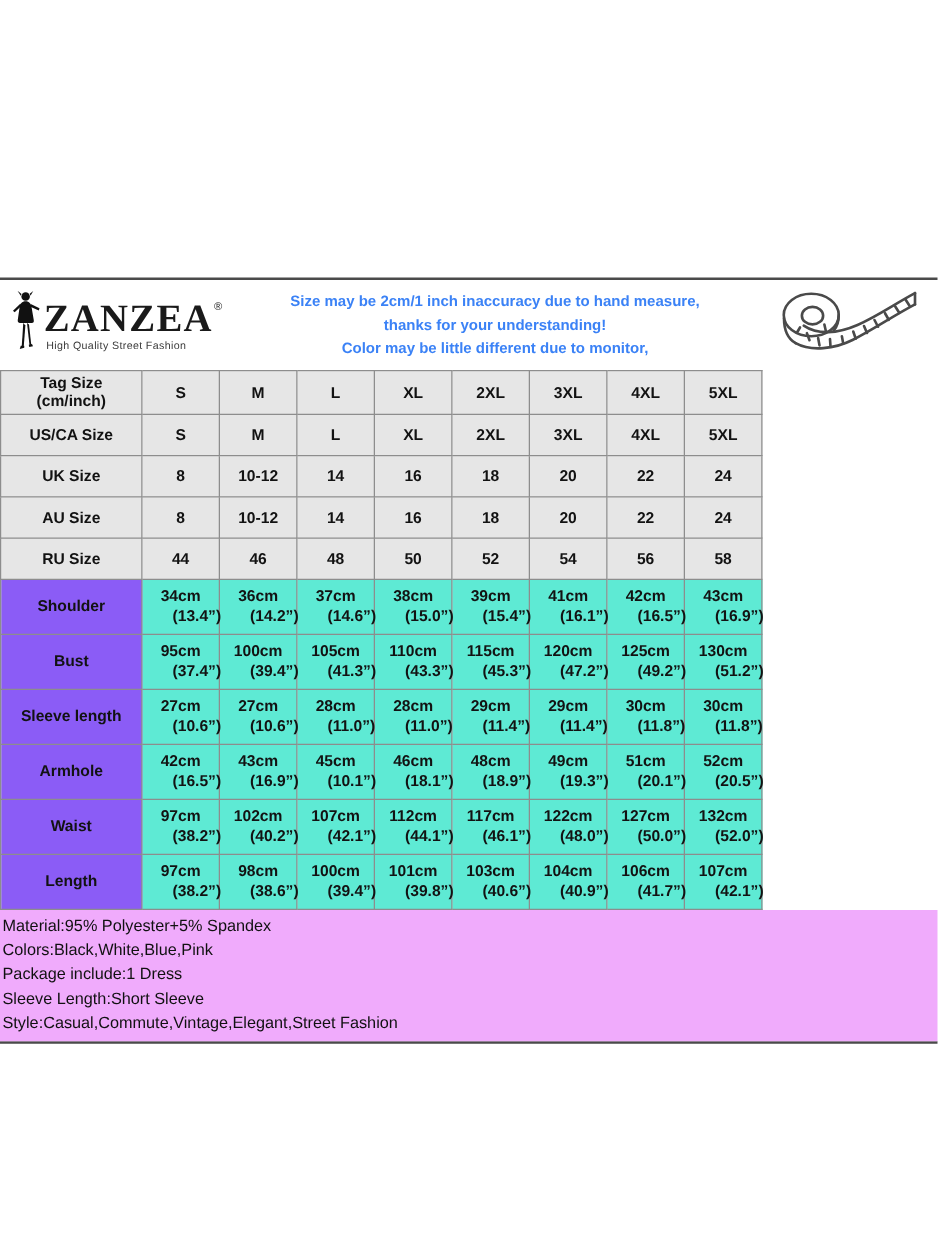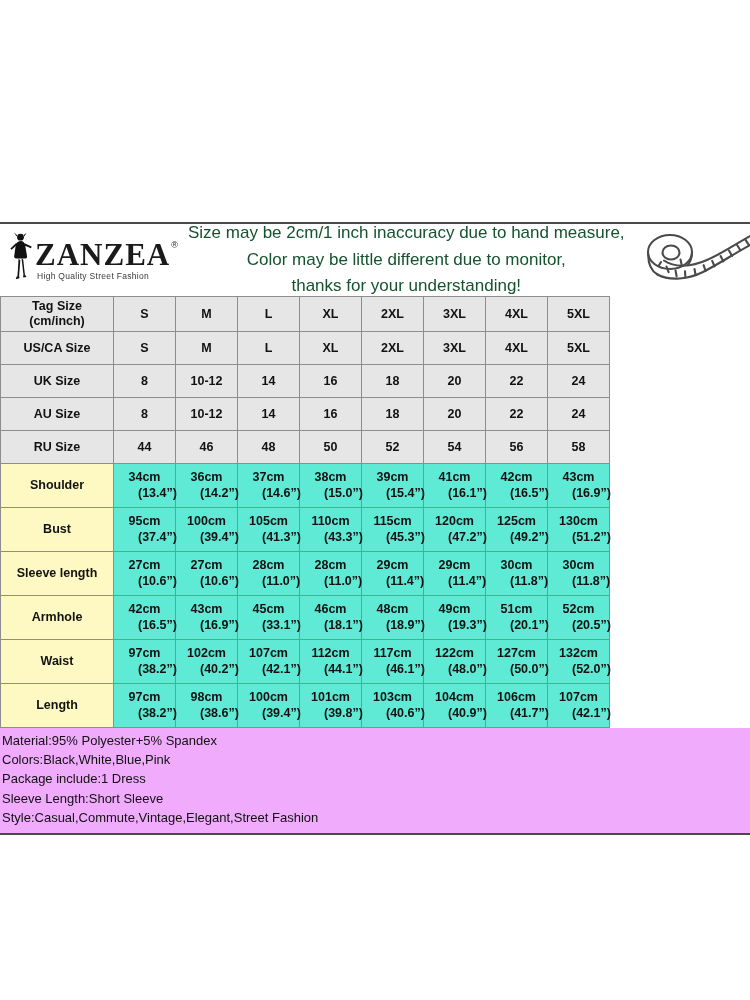--- a/index.html
+++ b/index.html
@@ -82,23 +82,23 @@
     margin-left: 2px;
     white-space: nowrap;
   }
 
   .notice-cell {
     flex: 1 1 auto;
     text-align: center;
     padding: 0 6px;
   }
   .notice-line {
-    font-size: 17px;
-    font-weight: 400;
-    color: #14532d;
+    font-size: 12px;
+    font-weight: 700;
+    color: #3b82f6;
     line-height: 1.55;
     white-space: nowrap;
   }
 
   .tape-cell {
     width: 140px;
     flex: 0 0 140px;
     display: flex;
     align-items: center;
     justify-content: center;
@@ -128,21 +128,21 @@
   }
   table.size-table tr.shade td {
     background: #e6e6e6;
     height: 28px;
   }
   table.size-table tr.plain td {
     background: #5eead4;
     height: 39px;
   }
   table.size-table tr.plain td.rowlabel {
-    background: #fef9c3;
+    background: #8b5cf6;
   }
   .cm-line {
     display: block;
     line-height: 1.25;
   }
   .in-line {
     display: block;
     line-height: 1.25;
     margin-left: 24px;
   }
@@ -199,22 +199,22 @@
         <span class="logo-word-row">
           <span class="logo-word">ZANZEA</span>
           <span class="logo-reg">®</span>
         </span>
         <span class="logo-tagline">High Quality Street Fashion</span>
       </span>
     </div>
 
     <div class="notice-cell">
       <div class="notice-line">Size may be 2cm/1 inch inaccuracy due to hand measure,</div>
+      <div class="notice-line">thanks for your understanding!</div>
       <div class="notice-line">Color may be little different due to monitor,</div>
-      <div class="notice-line">thanks for your understanding!</div>
     </div>
 
     <div class="tape-cell">
       <span>
         <svg width="128" height="56" viewBox="0 0 128 56" aria-hidden="true">
           <g fill="none" stroke="#4a4a4a" stroke-width="2.1" stroke-linejoin="round" stroke-linecap="round">
 
             <ellipse cx="33" cy="22" rx="22" ry="17"></ellipse>
 
             <ellipse cx="34" cy="22.5" rx="8.5" ry="7"></ellipse>
@@ -425,21 +425,21 @@
         <td>
           <span class="cm-line">42cm</span>
           <span class="in-line">(16.5”)</span>
         </td>
         <td>
           <span class="cm-line">43cm</span>
           <span class="in-line">(16.9”)</span>
         </td>
         <td>
           <span class="cm-line">45cm</span>
-          <span class="in-line">(33.1”)</span>
+          <span class="in-line">(10.1”)</span>
         </td>
         <td>
           <span class="cm-line">46cm</span>
           <span class="in-line">(18.1”)</span>
         </td>
         <td>
           <span class="cm-line">48cm</span>
           <span class="in-line">(18.9”)</span>
         </td>
         <td>

